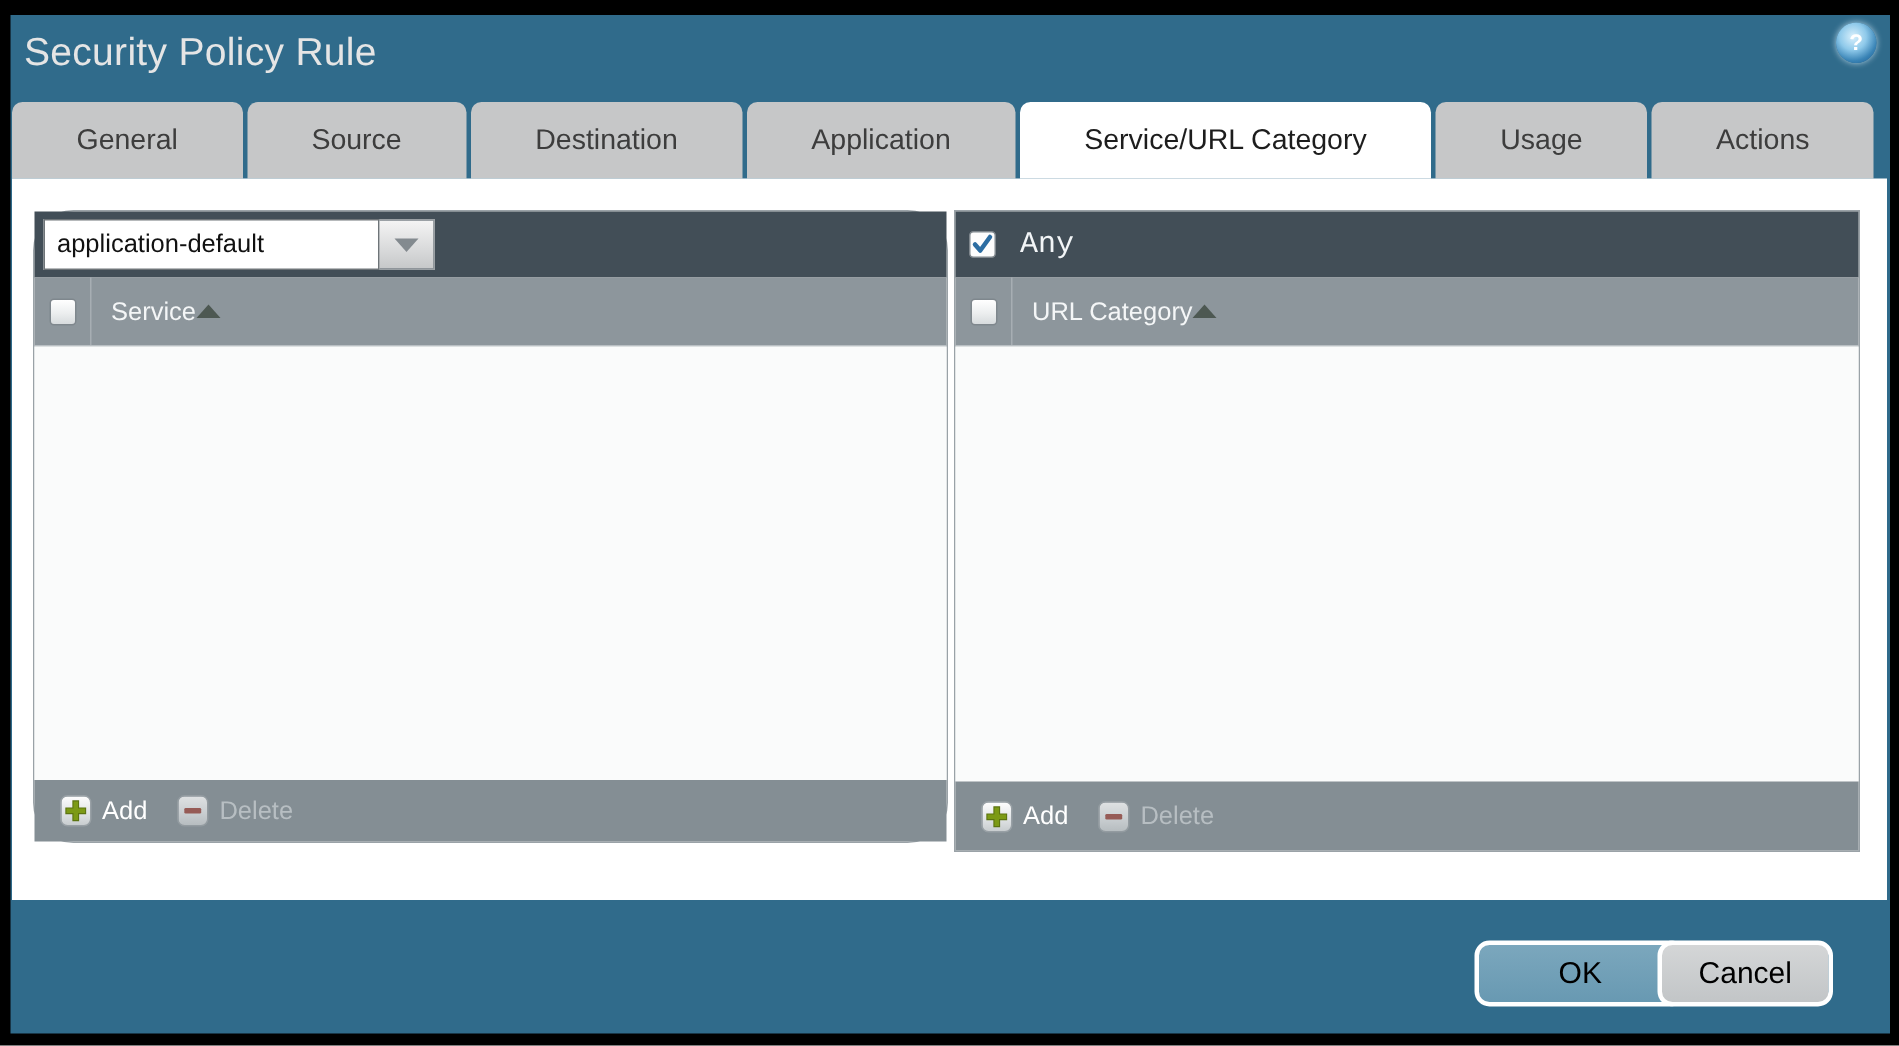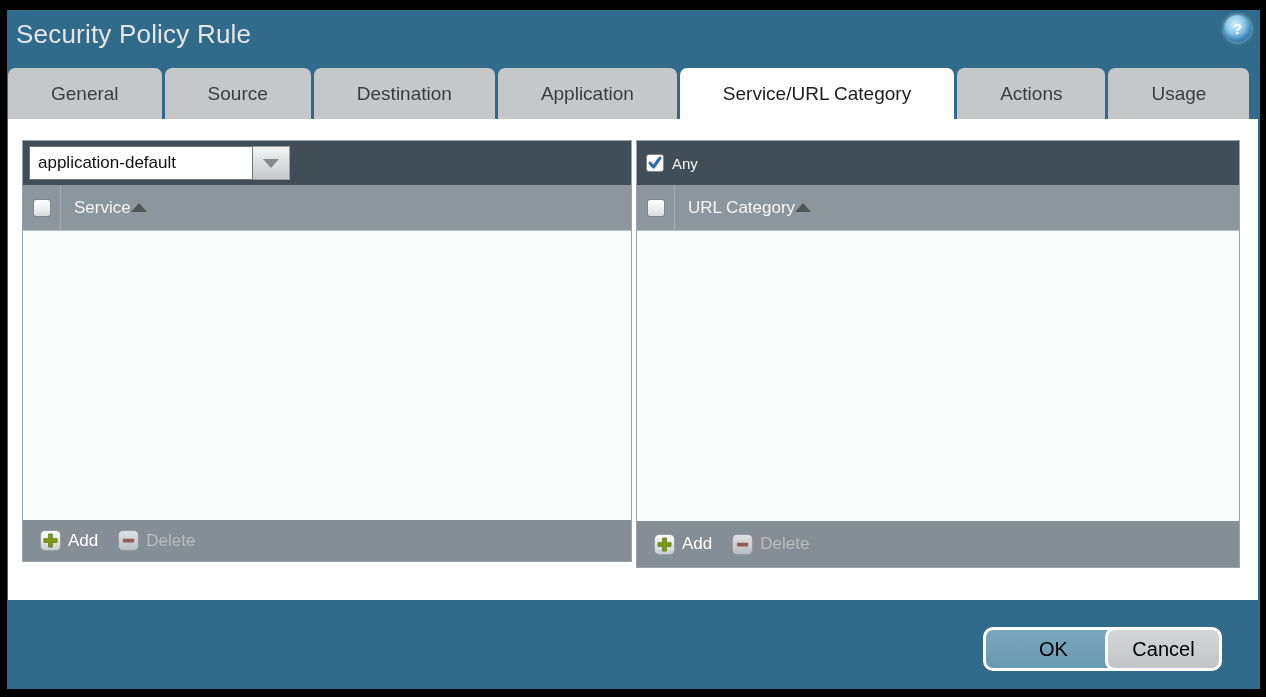--- a/index.html
+++ b/index.html
@@ -44,21 +44,21 @@
   .tab.active { background:#ffffff; color:#1d1d1d; }
   
   .content {
     position:absolute; left:1px; top:109px; width:1250px; height:481px;
     background:#ffffff;
   }
   .panel {
     position:absolute; display:flex; flex-direction:column;
     border:1px solid #9aa2a7; background:#fafbfb;
   }
-  .panel.left  { left:14px;  top:21px; width:610px; height:422px; }
+  .panel.left  { left:14px;  top:21px; width:610px; height:422px;border-radius:27px; }
   .panel.right { left:628px; top:21px; width:604px; height:428px; }
   .panel-top {
     background:#424e57; height:44px; flex:0 0 44px;
     display:flex; align-items:center; padding-left:6px;
   }
   .combo { display:flex; align-items:center; }
   .combo-input {
     width:224px; height:34px; border:1px solid #6e7478;
     font-family:"Liberation Sans", sans-serif;
     font-size:17px; color:#111; padding:0 8px; background:#fff;
@@ -75,21 +75,21 @@
     border-left:8px solid transparent; border-right:8px solid transparent;
     border-top:9px solid #838a8f;
   }
   .checkbox {
     width:18px; height:18px; border:1px solid #7f878d; border-radius:3px;
     background:linear-gradient(180deg,#ffffff 0%,#eceeef 55%,#d7dbdd 100%);
     display:flex; align-items:center; justify-content:center; cursor:pointer;
     flex:0 0 18px;
   }
   .checkbox.checked { background:#fdfdfd; }
-  .any-label { color:#f2f5f7; font-size:15px; margin-left:8px; }
+  .any-label { color:#f2f5f7; font-size:20px; margin-left:16px;font-family:Liberation Mono, monospace; }
   .col-header {
     background:#8d969c; height:46px; flex:0 0 46px;
     display:flex; align-items:center;
     border-bottom:1px solid #b9bfc3;
   }
   .col-check-cell {
     width:38px; flex:0 0 38px; height:100%;
     display:flex; align-items:center; justify-content:center;
     border-right:1px solid #a7aeb3;
   }
@@ -145,22 +145,22 @@
   <div class="help">
     <span>?</span>
   </div>
 
   <div class="tabbar">
     <div class="tab">General</div>
     <div class="tab">Source</div>
     <div class="tab">Destination</div>
     <div class="tab">Application</div>
     <div class="tab active">Service/URL Category</div>
+    <div class="tab">Usage</div>
     <div class="tab">Actions</div>
-    <div class="tab">Usage</div>
   </div>
 
   <div class="content">
 
     <div class="panel left">
       <div class="panel-top">
         <div class="combo">
           <input class="combo-input" type="text" value="application-default" style="">
           <div class="combo-btn">
             <div class="arrow-down"></div>

